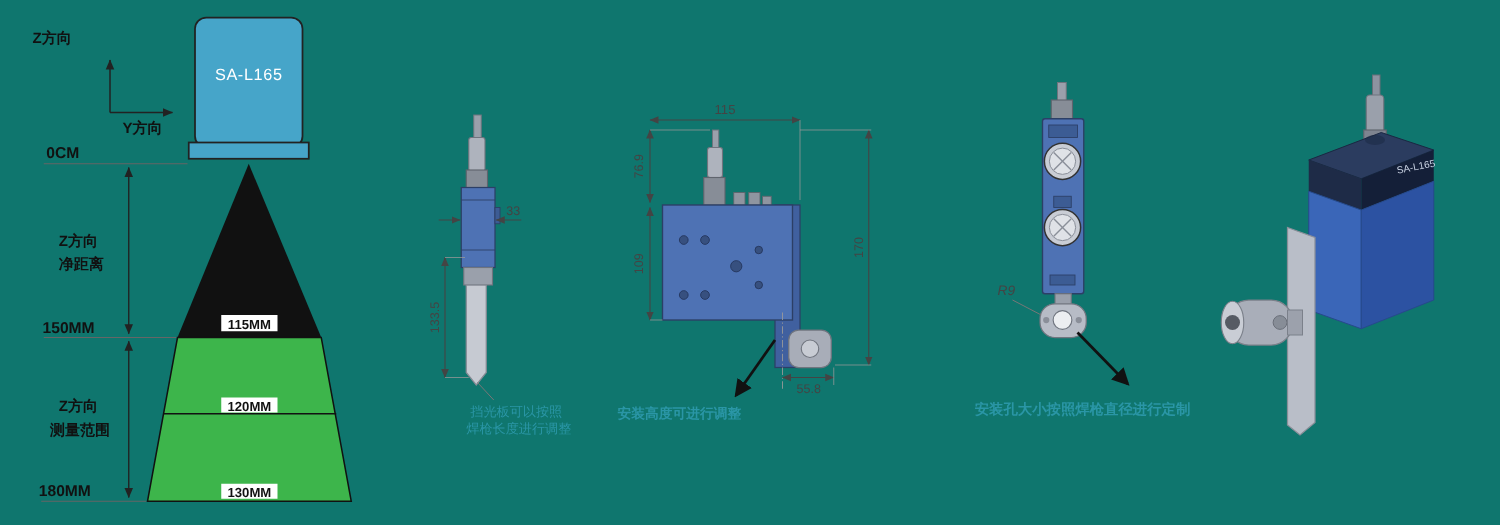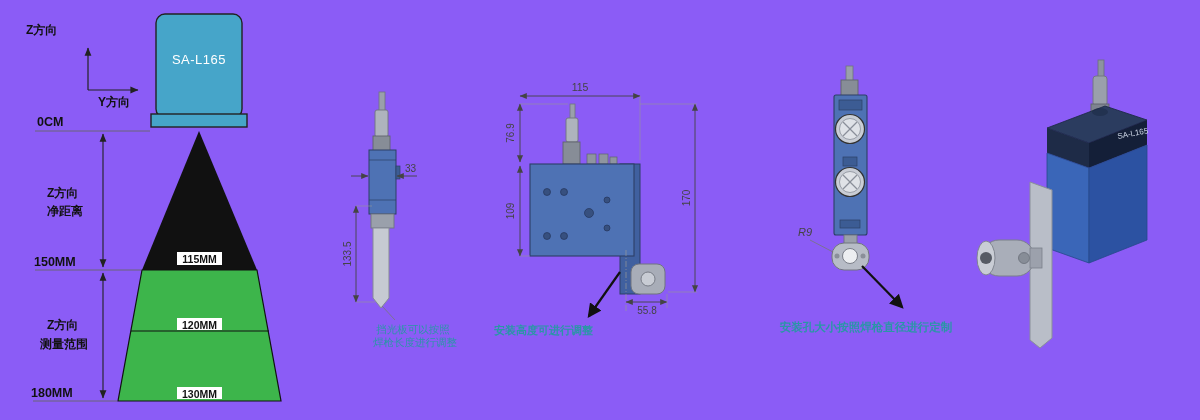--- a/index.html
+++ b/index.html
@@ -1,16 +1,16 @@
 <!DOCTYPE html>
 <html><head>
 <meta charset="utf-8">
 <style>
   html,body{margin:0;padding:0;background:#fff;}
-  .canvas{position:relative;width:1200px;height:420px;background:#8b5cf6;overflow:hidden;
+  .canvas{position:relative;width:1200px;height:420px;background:#0f766e;overflow:hidden;
           font-family:"Liberation Sans","DejaVu Sans",sans-serif;}
   .panel{position:absolute;top:0;}
   text{font-family:"Liberation Sans","DejaVu Sans",sans-serif;}
 </style>
 </head>
 <body>
 
 <div class="canvas">
 
   <svg class="panel" style="left:0" width="320" height="420" viewBox="0 0 320 420">

